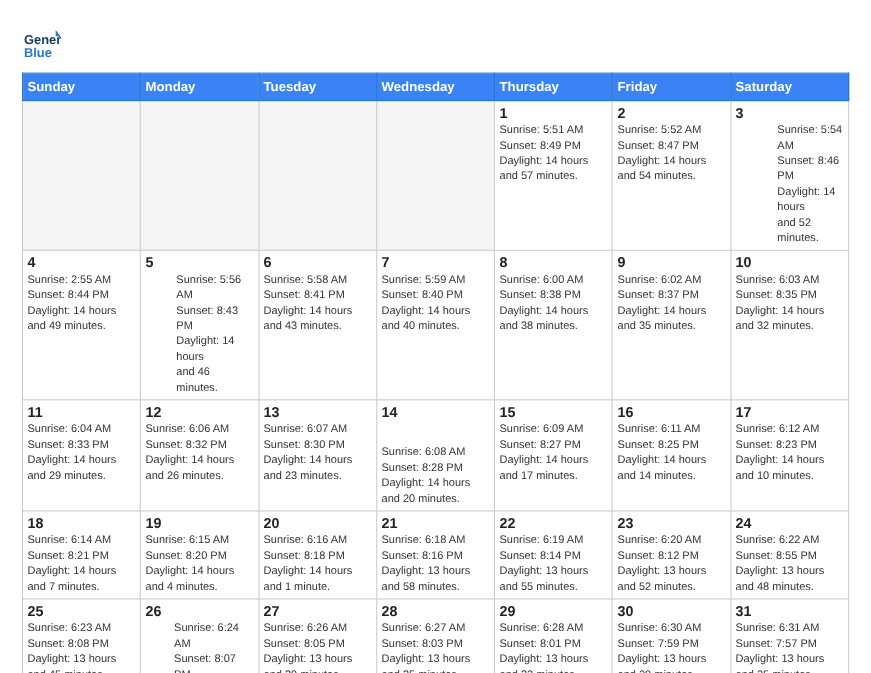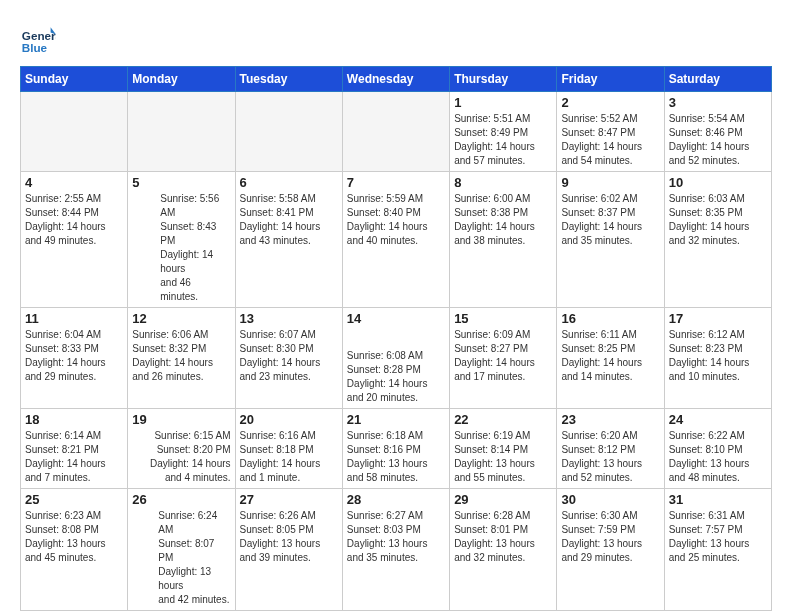--- a/index.html
+++ b/index.html
@@ -43,21 +43,21 @@
     .location {
       font-size: 16px;
       color: #333;
     }
     .calendar {
       width: 100%;
       border-collapse: collapse;
       font-size: 11px;
     }
     .calendar th {
-      background: #1d4ed8;
+      background: #3b82f6;
       color: #fff;
       padding: 5px 4px;
       text-align: left;
       font-size: 12px;
       font-weight: bold;
       border: 1px solid #2878c3;
     }
     .calendar td {
       border: 1px solid #ccc;
       vertical-align: top;
@@ -130,21 +130,21 @@
         </td>
         <td>
           <span class="day-num">2</span>
           <div class="day-info" style="white-space: pre-line;">Sunrise: 5:52 AM
 Sunset: 8:47 PM
 Daylight: 14 hours
 and 54 minutes.</div>
         </td>
         <td>
           <span class="day-num">3</span>
-          <div class="day-info" style="white-space: pre-line;">Sunrise: 5:54 AM
+          <div class="day-info" style="white-space: pre-line; margin-left: 38px;">Sunrise: 5:54 AM
 Sunset: 8:46 PM
 Daylight: 14 hours
 and 52 minutes.</div>
         </td>
       </tr>
       <tr>
         <td>
           <span class="day-num">4</span>
           <div class="day-info" style="white-space: pre-line;">Sunrise: 2:55 AM
 Sunset: 8:44 PM
@@ -248,21 +248,21 @@
       <tr>
         <td>
           <span class="day-num">18</span>
           <div class="day-info" style="white-space: pre-line;">Sunrise: 6:14 AM
 Sunset: 8:21 PM
 Daylight: 14 hours
 and 7 minutes.</div>
         </td>
         <td>
           <span class="day-num">19</span>
-          <div class="day-info" style="white-space: pre-line; text-align: right;">Sunrise: 6:15 AM
+          <div class="day-info" style="white-space: pre-line;">Sunrise: 6:15 AM
 Sunset: 8:20 PM
 Daylight: 14 hours
 and 4 minutes.</div>
         </td>
         <td>
           <span class="day-num">20</span>
           <div class="day-info" style="white-space: pre-line;">Sunrise: 6:16 AM
 Sunset: 8:18 PM
 Daylight: 14 hours
 and 1 minute.</div>
@@ -284,21 +284,21 @@
         <td>
           <span class="day-num">23</span>
           <div class="day-info" style="white-space: pre-line;">Sunrise: 6:20 AM
 Sunset: 8:12 PM
 Daylight: 13 hours
 and 52 minutes.</div>
         </td>
         <td>
           <span class="day-num">24</span>
           <div class="day-info" style="white-space: pre-line;">Sunrise: 6:22 AM
-Sunset: 8:10 PM
+Sunset: 8:55 PM
 Daylight: 13 hours
 and 48 minutes.</div>
         </td>
       </tr>
       <tr>
         <td>
           <span class="day-num">25</span>
           <div class="day-info" style="white-space: pre-line;">Sunrise: 6:23 AM
 Sunset: 8:08 PM
 Daylight: 13 hours

